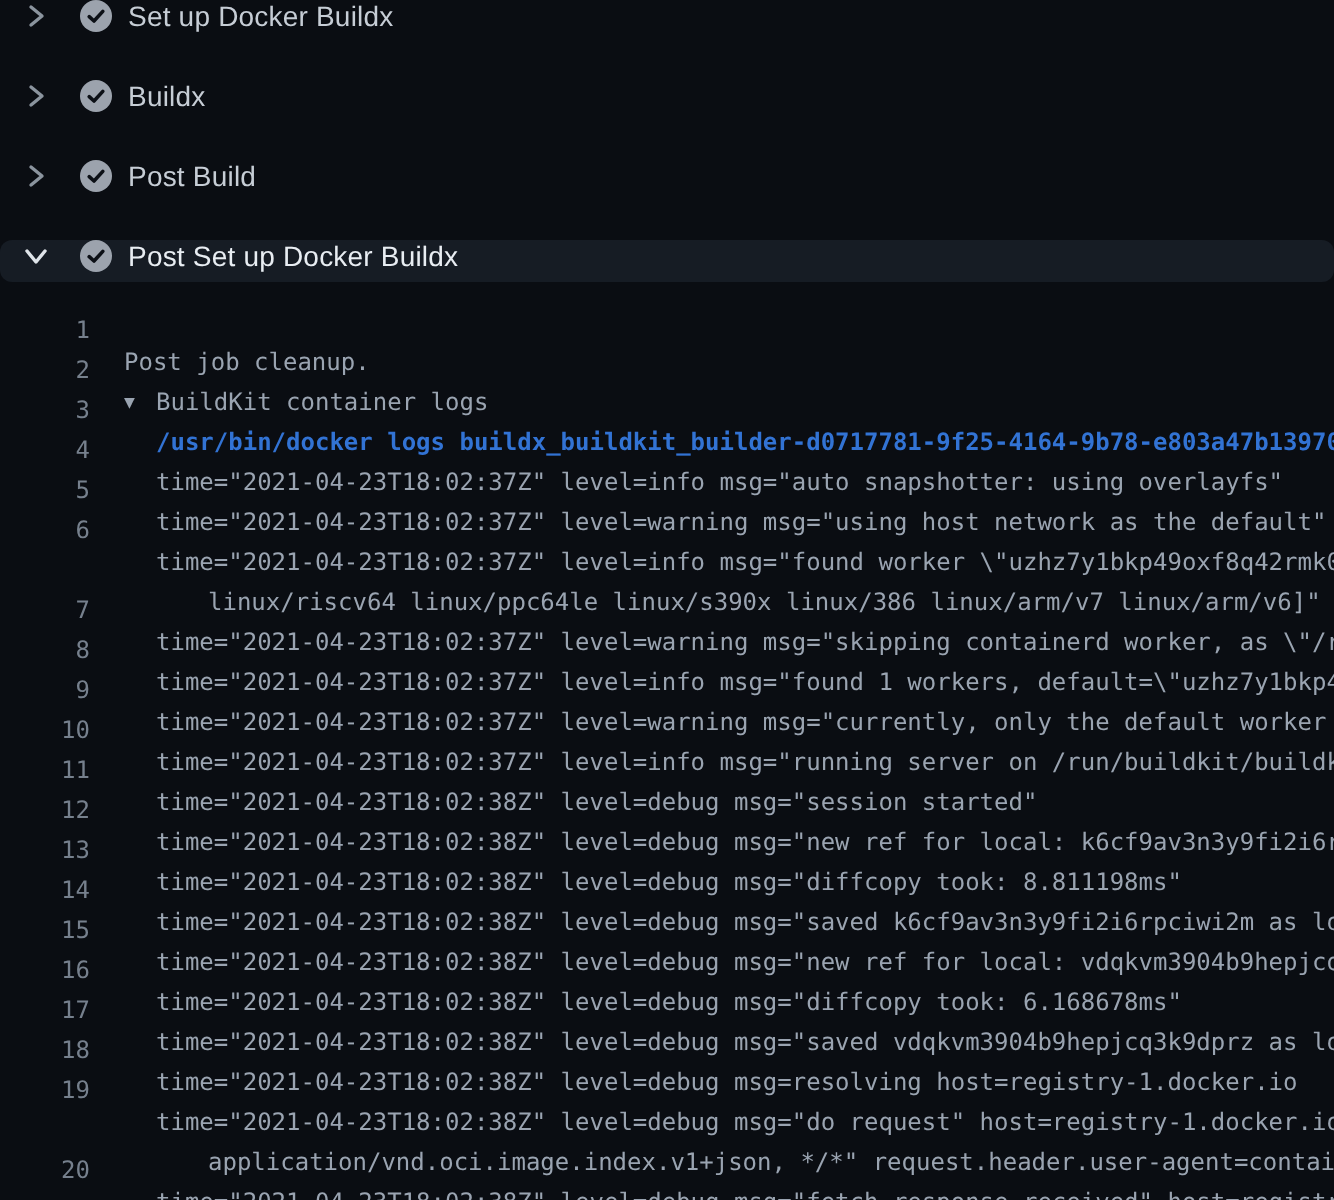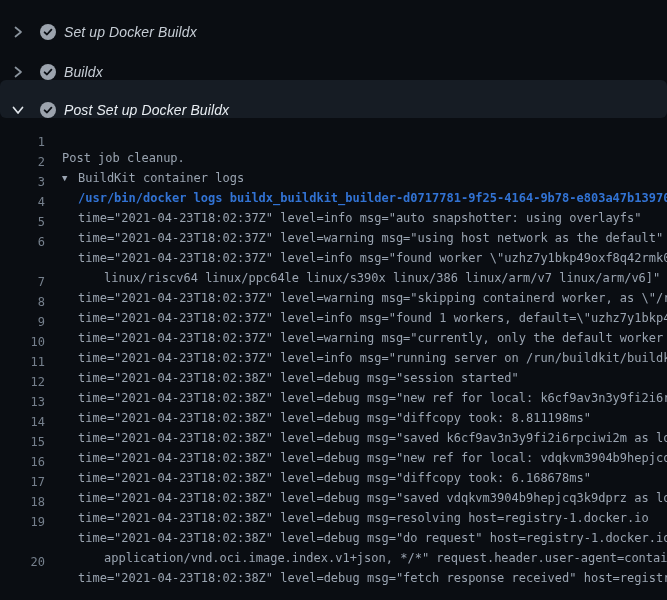--- a/index.html
+++ b/index.html
@@ -14,26 +14,25 @@
   #app {
     position: relative;
     width: 667px;
     height: 600px;
     overflow: hidden;
     background: #0a0d12;
   }
   
   .step-row {
     display: flex;
-    align-items: flex-end;
+    align-items: flex-start;
     height: 40px;
     padding-left: 10px;
     cursor: pointer;
     box-sizing: border-box;
-    font-style: italic;
   }
   .step-row .chev {
     width: 16px;
     height: 16px;
     flex: 0 0 16px;
     display: flex;
     align-items: center;
     justify-content: center;
   }
   .step-row .check {
@@ -42,21 +41,21 @@
     height: 16px;
     flex: 0 0 16px;
   }
   .step-row .step-label {
     margin-left: 8px;
     font-size: 14px;
     color: #c6cdd5;
     letter-spacing: 0.1px;
   }
   .step-row.expanded {
-    height: 38px;
+    height: 21px;
     background: #161c24;
     border-radius: 6px;
   }
   .step-row.expanded .step-label {
     color: #e8edf2;
     font-weight: 500;
   }
   
   #log {
     padding-top: 14px;
@@ -125,20 +124,34 @@
     </span>
     <span class="check">
       <svg width="16" height="16" viewBox="0 0 16 16">
           <circle cx="8" cy="8" r="8" fill="#9ca3ad"></circle>
           <path d="M4.6 8.3 L7 10.5 L11.4 5.7" fill="none" stroke="#0c1016" stroke-width="1.8" stroke-linecap="round" stroke-linejoin="round"></path>
         </svg>
     </span>
     <span class="step-label">Buildx</span>
   </div>
 
+  <div class="step-row">
+    <span class="chev">
+      <svg width="16" height="16" viewBox="0 0 16 16">
+          <path d="M5.5 3.5 L11 8 L5.5 12.5" fill="none" stroke="#8b949e" stroke-width="1.7" stroke-linecap="round" stroke-linejoin="round"></path>
+        </svg>
+    </span>
+    <span class="check">
+      <svg width="16" height="16" viewBox="0 0 16 16">
+          <circle cx="8" cy="8" r="8" fill="#9ca3ad"></circle>
+          <path d="M4.6 8.3 L7 10.5 L11.4 5.7" fill="none" stroke="#0c1016" stroke-width="1.8" stroke-linecap="round" stroke-linejoin="round"></path>
+        </svg>
+    </span>
+    <span class="step-label">Post Build</span>
+  </div>
 
   <div class="step-row expanded">
     <span class="chev">
       <svg width="16" height="16" viewBox="0 0 16 16">
           <path d="M3.5 5.5 L8 11 L12.5 5.5" fill="none" stroke="#dfe4e9" stroke-width="1.7" stroke-linecap="round" stroke-linejoin="round"></path>
         </svg>
     </span>
     <span class="check">
       <svg width="16" height="16" viewBox="0 0 16 16">
           <circle cx="8" cy="8" r="8" fill="#9ca3ad"></circle>

